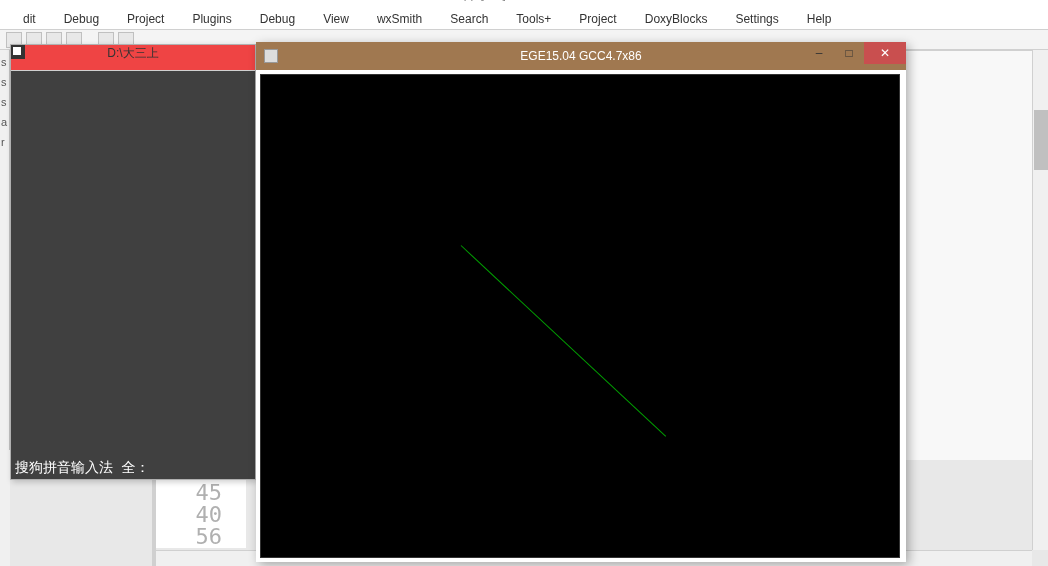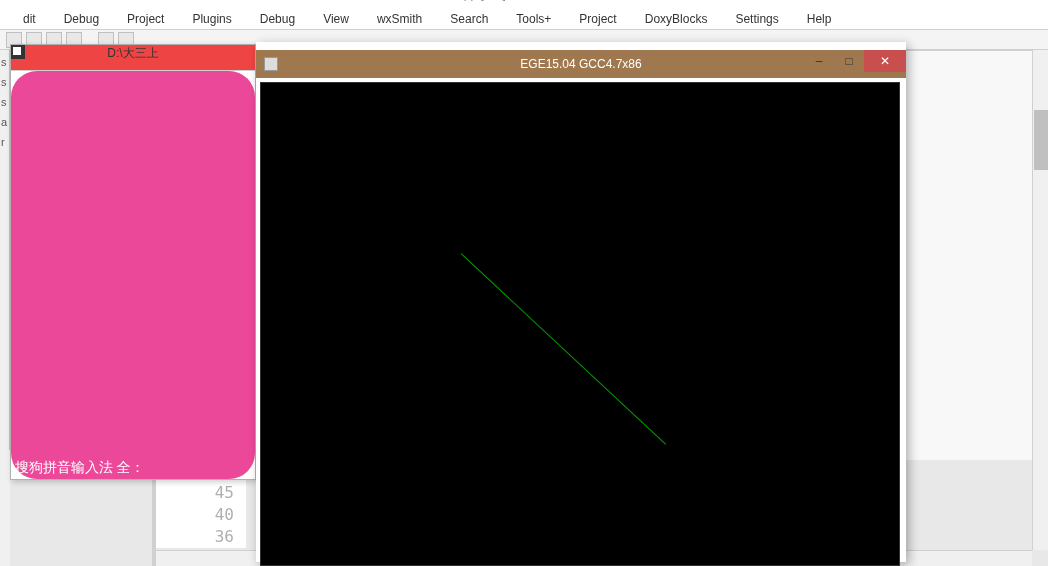--- a/index.html
+++ b/index.html
@@ -87,24 +87,24 @@
       bottom: 0;
       background: #e8e8e8;
     }
     .editor-gutter {
       position: absolute;
       left: 156px;
       top: 460px;
       width: 90px;
       background: #ffffff;
       font-family: "Consolas", monospace;
-      font-size: 16px;
+      font-size: 22px;
       color: #b0b0b0;
       text-align: right;
-      padding-right: 12px;
+      padding-right: 24px;
       line-height: 22px;
     }
     .scrollbar-v {
       position: absolute;
       right: 0;
       top: 50px;
       width: 16px;
       height: 500px;
       background: #f0f0f0;
       border-left: 1px solid #d0d0d0;
@@ -163,26 +163,25 @@
     }
     .console-title {
       color: #333;
       font-size: 12px;
       position: absolute;
       left: 50%;
       transform: translateX(-50%);
     }
     .console-body {
       height: calc(100% - 26px);
-      background: #ec4899;
+      background: #404040;
       color: #ffffff;
-      font-family: Liberation Serif, serif;
+      font-family: Liberation Mono, monospace;
       font-size: 14px;
       position: relative;
-      border-radius: 26px;
     }
     .console-ime {
       position: absolute;
       left: 4px;
       bottom: 2px;
       color: #fff;
     }
     
     .ege-window {
       position: absolute;
@@ -193,21 +192,20 @@
       background: #ffffff;
       box-shadow: 3px 3px 10px rgba(0,0,0,0.3);
     }
     .ege-titlebar {
       height: 28px;
       background: #a07850;
       display: flex;
       align-items: center;
       padding: 0 0 0 8px;
       position: relative;
-      margin-top: 8px;
     }
     .ege-icon {
       width: 14px;
       height: 14px;
       background: #ddd;
       border: 1px solid #999;
       margin-right: 6px;
     }
     .ege-title {
       color: #ffffff;
@@ -316,21 +314,21 @@
 
 <div class="bg-area"></div>
 <div class="editor-tabs"></div>
 
 <div class="splitter"></div>
 
 <div class="editor-gutter">
   <div>44</div>
   <div>45</div>
   <div>40</div>
-  <div>36</div>
+  <div>56</div>
 </div>
 
 <div class="scrollbar-v">
   <div class="scrollbar-thumb"></div>
 </div>
 <div class="hscrollbar"></div>
 
 <div class="console-window">
   <div class="console-titlebar">
     <span class="console-titleicon"></span>

